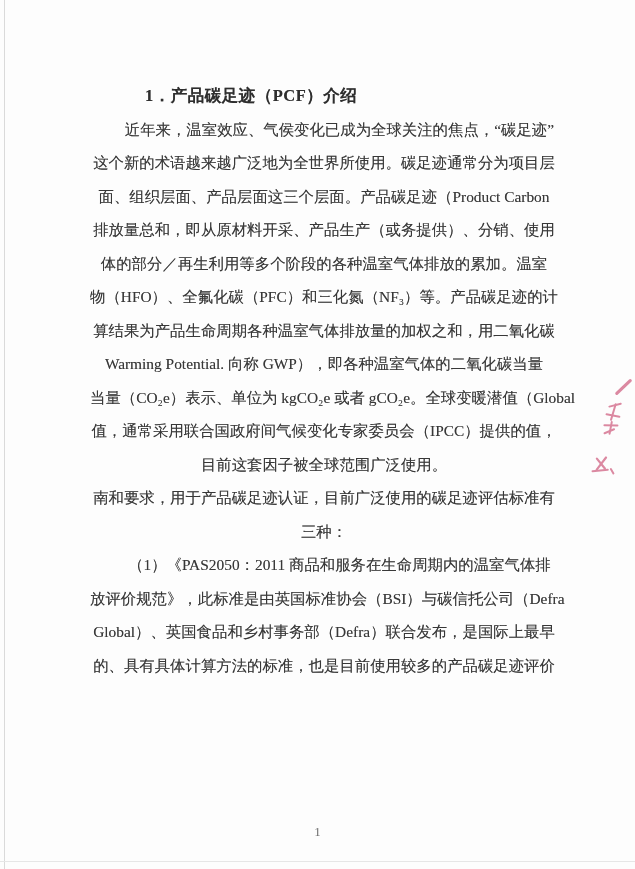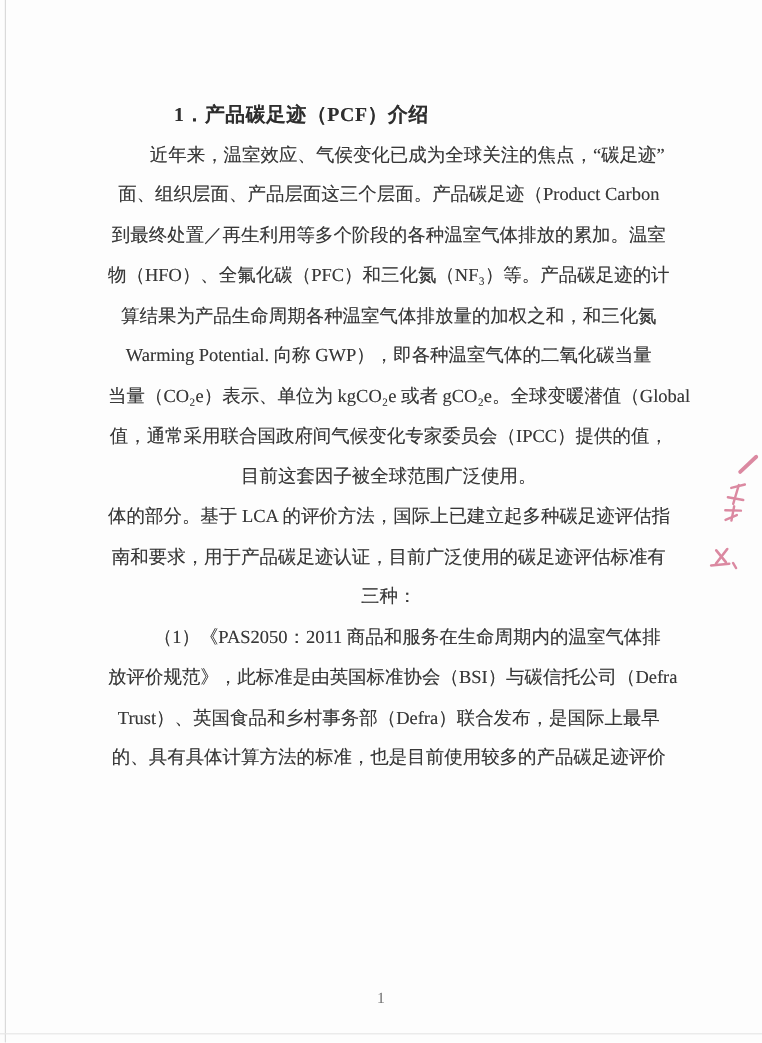--- a/index.html
+++ b/index.html
@@ -76,34 +76,35 @@
 <body>
 
 <div class="page">
 
   <div class="left-edge"></div>
 
   <div class="content">
     <h1 class="title">1．产品碳足迹（PCF）介绍</h1>
     <div id="lines">
         <div class="line">　　近年来，温室效应、气侯变化已成为全球关注的焦点，“碳足迹”</div>
+        <div class="line">这个新的术语越来越广泛地为全世界所使用。碳足迹通常分为项目层</div>
         <div class="line">面、组织层面、产品层面这三个层面。产品碳足迹（Product Carbon</div>
-        <div class="line">到最终处置／再生利用等多个阶段的各种温室气体排放的累加。温室</div>
+        <div class="line">排放量总和，即从原材料开采、产品生产（或务提供）、分销、使用</div>
+        <div class="line">体的部分／再生利用等多个阶段的各种温室气体排放的累加。温室</div>
         <div class="line">物（HFO）、全氟化碳（PFC）和三化氮（NF₃）等。产品碳足迹的计</div>
-        <div class="line">算结果为产品生命周期各种温室气体排放量的加权之和，和三化氮</div>
+        <div class="line">算结果为产品生命周期各种温室气体排放量的加权之和，用二氧化碳</div>
         <div class="line">Warming Potential. 向称 GWP），即各种温室气体的二氧化碳当量</div>
         <div class="line">当量（CO₂e）表示、单位为 kgCO₂e 或者 gCO₂e。全球变暖潜值（Global</div>
         <div class="line">值，通常采用联合国政府间气候变化专家委员会（IPCC）提供的值，</div>
         <div class="line">目前这套因子被全球范围广泛使用。</div>
-        <div class="line">体的部分。基于 LCA 的评价方法，国际上已建立起多种碳足迹评估指</div>
         <div class="line">南和要求，用于产品碳足迹认证，目前广泛使用的碳足迹评估标准有</div>
         <div class="line">三种：</div>
         <div class="line">　　（1）《PAS2050：2011 商品和服务在生命周期内的温室气体排</div>
         <div class="line">放评价规范》，此标准是由英国标准协会（BSI）与碳信托公司（Defra</div>
-        <div class="line">Trust）、英国食品和乡村事务部（Defra）联合发布，是国际上最早</div>
+        <div class="line">Global）、英国食品和乡村事务部（Defra）联合发布，是国际上最早</div>
         <div class="line">的、具有具体计算方法的标准，也是目前使用较多的产品碳足迹评价</div>
       </div>
   </div>
 
   <svg class="red-mark" viewBox="0 0 40 115" aria-hidden="true">
     <path d="M33 7 L21 21" stroke-width="3.2" stroke="#d4708e"></path>
     <path d="M15 35 l11 -4" stroke-width="2" stroke="#d4708e"></path>
     <path d="M13 43 l13 1" stroke-width="2" stroke="#d4708e"></path>
     <path d="M21 32 l-3 16" stroke-width="2" stroke="#d4708e"></path>
     <path d="M12 54 l13 -1" stroke-width="2" stroke="#d4708e"></path>

